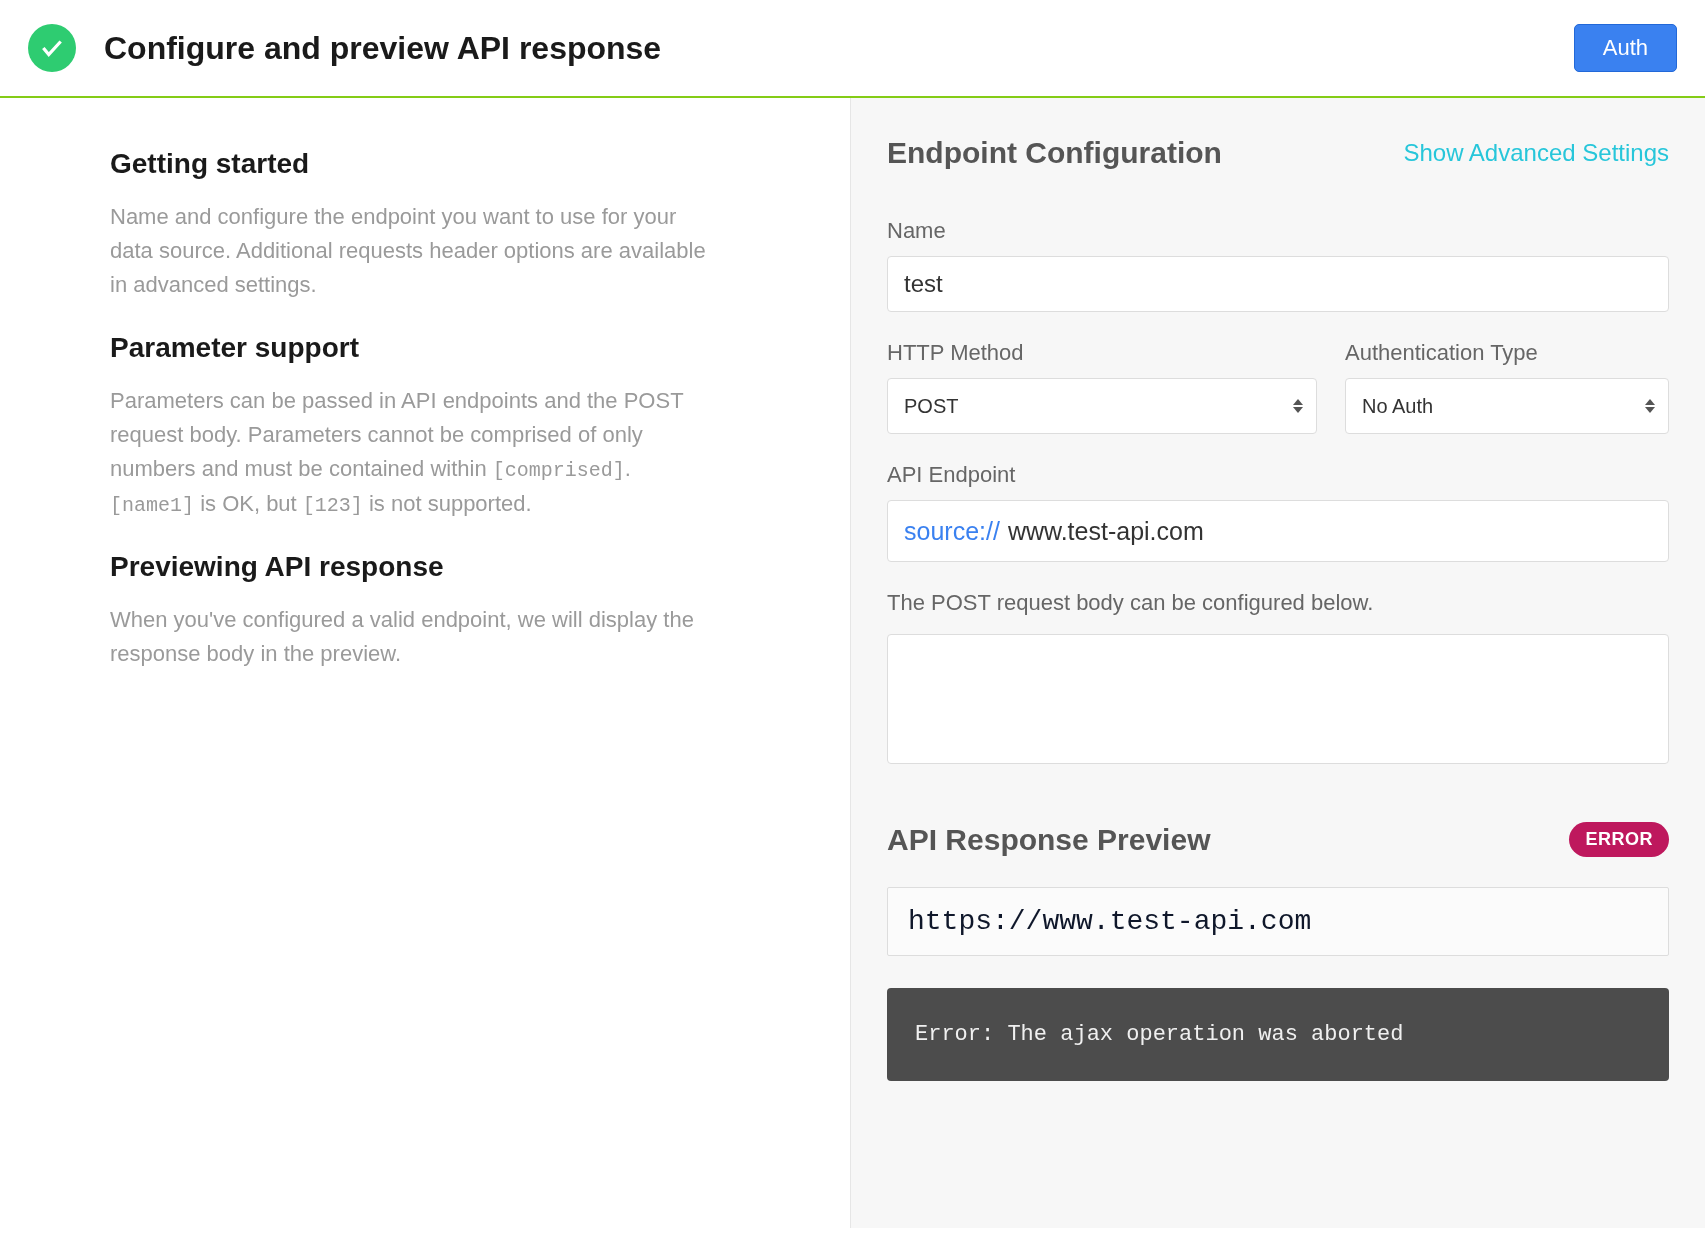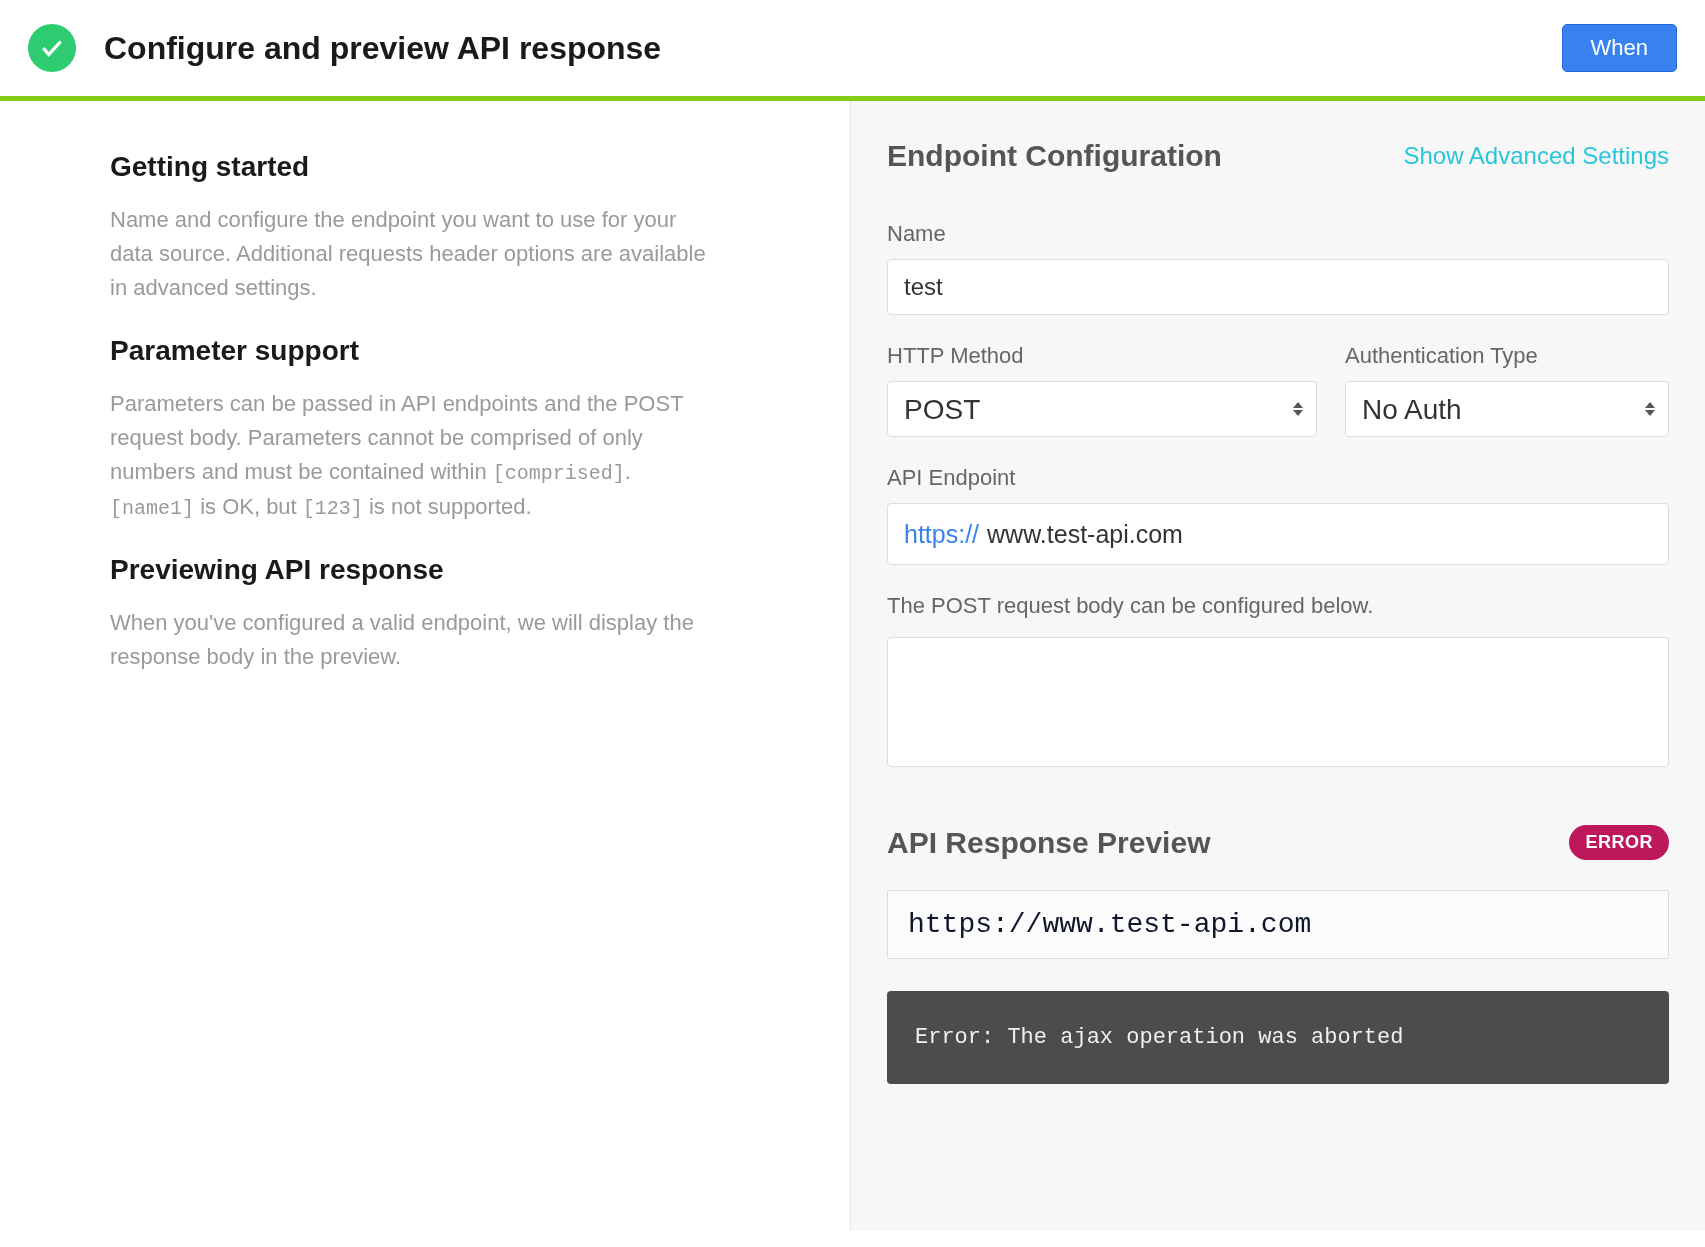--- a/index.html
+++ b/index.html
@@ -15,21 +15,21 @@
     .page {
       width: 1705px;
       min-height: 1247px;
       background: #ffffff;
     }
     .header {
       display: flex;
       align-items: center;
       justify-content: space-between;
       padding: 24px 28px 24px 28px;
-      border-bottom: 5px solid #84cc16;
+      border-bottom: 2px solid #84cc16;
     }
     .header-left {
       display: flex;
       align-items: center;
       gap: 28px;
     }
     .check-circle {
       width: 48px;
       height: 48px;
       border-radius: 50%;
@@ -143,21 +143,21 @@
     }
     .select-wrap {
       position: relative;
     }
     .form-select {
       width: 100%;
       height: 56px;
       border: 1px solid #ddd;
       border-radius: 4px;
       padding: 0 40px 0 16px;
-      font-size: 28px;
+      font-size: 20px;
       background: #fff;
       color: #333;
       appearance: none;
       -webkit-appearance: none;
       cursor: pointer;
     }
     .select-caret {
       position: absolute;
       right: 14px;
       top: 50%;
@@ -257,21 +257,21 @@
 <div class="page">
   <div class="header">
     <div class="header-left">
       <div class="check-circle">
         <svg viewBox="0 0 24 24">
             <polyline points="4 12 9 18 20 6"></polyline>
           </svg>
       </div>
       <h1 class="page-title">Configure and preview API response</h1>
     </div>
-    <button class="next-btn">When</button>
+    <button class="next-btn">Auth</button>
   </div>
 
   <div class="content">
     <div class="left-panel">
       <h2>Getting started</h2>
       <p>Name and configure the endpoint you want to use for your data source. Additional requests header options are available in advanced settings.</p>
 
       <h2>Parameter support</h2>
       <p>
         <span>Parameters can be passed in API endpoints and the POST request body. Parameters cannot be comprised of only numbers and must be contained within </span><code class="inline">[comprised]</code><span>. </span><code class="inline">[name1]</code><span> is OK, but </span><code class="inline">[123]</code><span> is not supported.</span>
@@ -318,21 +318,21 @@
                 <div class="down"></div>
               </div>
           </div>
         </div>
       </div>
 
       <div class="form-row">
         <div class="form-group full">
           <label class="form-label">API Endpoint</label>
           <div class="endpoint-input">
-            <span class="endpoint-prefix">https://</span>
+            <span class="endpoint-prefix">source://</span>
             <input class="endpoint-url" type="text" value="www.test-api.com" style="">
           </div>
         </div>
       </div>
 
       <div class="help-text">The POST request body can be configured below.</div>
       <textarea class="body-textarea" style=""></textarea>
 
       <div class="section-header preview">
         <div class="section-title">API Response Preview</div>

